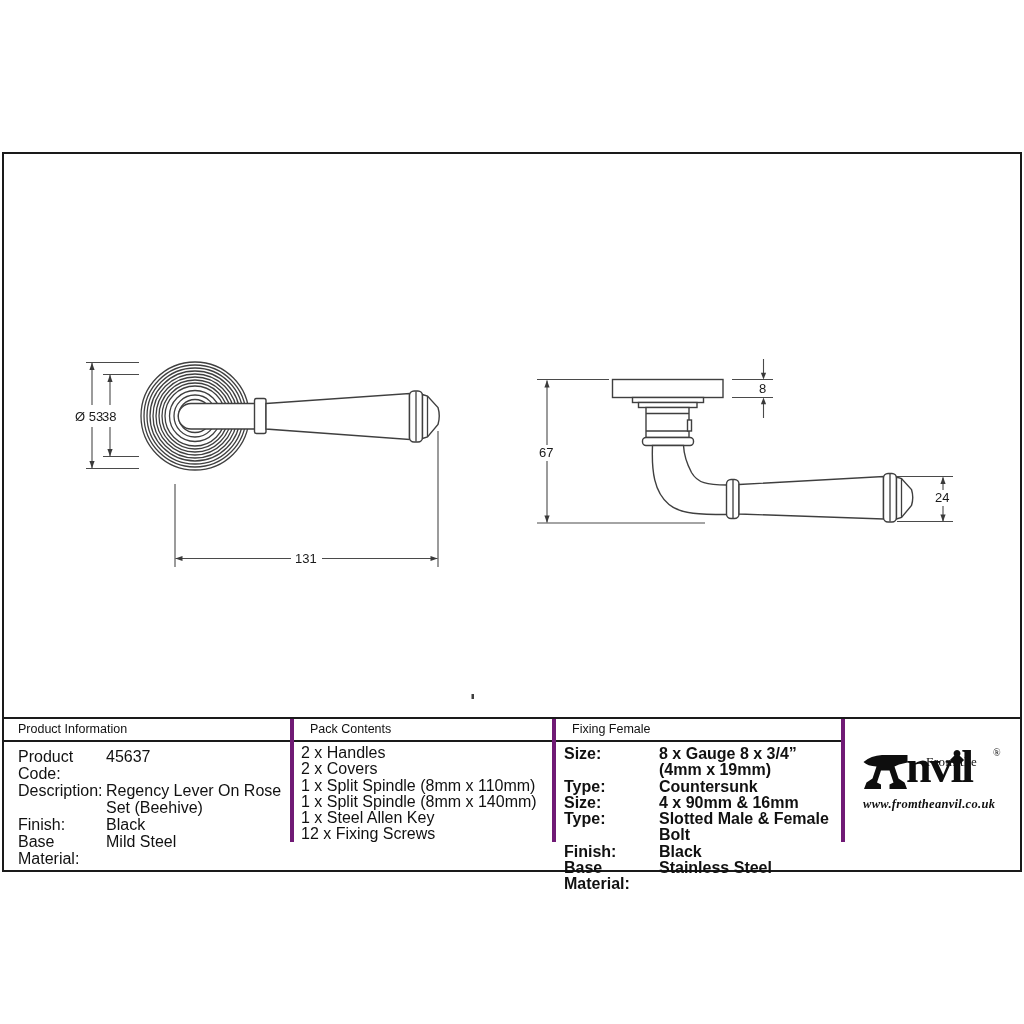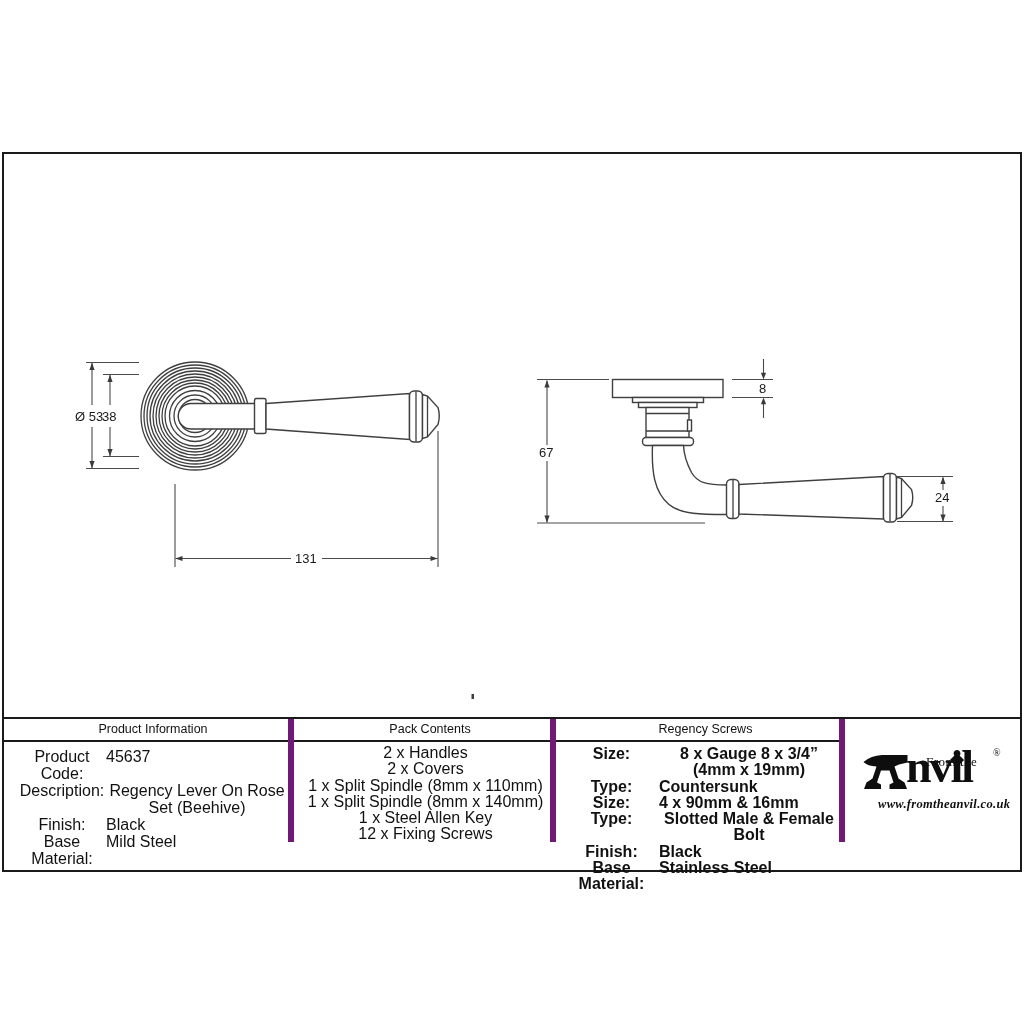--- a/index.html
+++ b/index.html
@@ -9,21 +9,21 @@
          border:2px solid #1a1a1a;box-sizing:border-box;background:#ffffff;}
   .drawing-area{position:relative;width:1014px;height:563px;background:#ffffff;}
   .drawing-area svg{display:block;}
 
   .note-bar{box-sizing:border-box;height:28px;border-top:2px solid #1a1a1a;
             line-height:25px;padding-left:14px;font-size:12.5px;color:#111;}
 
   .spec-table{box-sizing:border-box;height:125px;border-top:2px solid #1a1a1a;
               display:flex;align-items:stretch;}
   .spec-col{box-sizing:border-box;height:100%;}
-  .col-sep{border-right:6px solid #701a75;text-align:center;}
+  .col-sep{border-right:4px solid #701a75;}
   .col-product{width:290px;}
   .col-pack{width:262px;}
   .col-fixing{width:289px;}
   .col-logo{width:173px;position:relative;}
   .col-header{box-sizing:border-box;height:23px;border-bottom:2px solid #1a1a1a;
               line-height:21px;padding-left:14px;font-size:12.5px;color:#111;}
   .col-pack .col-header,.col-fixing .col-header{padding-left:16px;}
   .col-body{font-size:16px;color:#111;}
   .col-product .col-body{padding:6px 0 0 14px;}
   .col-pack .col-body{padding:3px 0 0 7px;}
@@ -37,21 +37,21 @@
   
   .logo{position:absolute;left:17px;top:31px;width:150px;height:66px;color:#0e0e0e;}
   .anvil-svg{position:absolute;left:0;top:3px;}
   .logo-tagline{position:absolute;left:64px;top:4px;font-family:"Liberation Serif",serif;
                 font-size:13px;letter-spacing:0.5px;white-space:nowrap;}
   .logo-name{position:absolute;left:44px;top:-6px;font-family:"Liberation Serif",serif;
              font-size:46px;font-weight:700;letter-spacing:-2px;line-height:46px;white-space:nowrap;}
   .logo-diamond{position:absolute;left:90px;top:5px;width:10px;height:10px;background:#0e0e0e;
                 transform:rotate(45deg);}
   .logo-reg{position:absolute;left:131px;top:-3px;font-size:10px;font-family:"Liberation Serif",serif;}
-  .logo-url{position:absolute;left:16px;top:47px;font-family:"Liberation Serif",serif;
+  .logo-url{position:absolute;left:1px;top:47px;font-family:"Liberation Serif",serif;
             font-style:italic;font-weight:700;font-size:12.5px;letter-spacing:0.3px;white-space:nowrap;}
 
   
   .ol{fill:#ffffff;stroke:#3f3f3f;stroke-width:1.4;}
   .oln{fill:none;stroke:#3f3f3f;stroke-width:1.3;}
   .dl{fill:none;stroke:#4a4a4a;stroke-width:1.1;}
   .ah{fill:#3a3a3a;stroke:none;}
   .dim-text{font-family:"Liberation Sans",sans-serif;font-size:13px;fill:#1a1a1a;}
 </style>
 </head>
@@ -191,21 +191,21 @@
           <div class="pack-item">2 x Handles</div>
           <div class="pack-item">2 x Covers</div>
           <div class="pack-item">1 x Split Spindle (8mm x 110mm)</div>
           <div class="pack-item">1 x Split Spindle (8mm x 140mm)</div>
           <div class="pack-item">1 x Steel Allen Key</div>
           <div class="pack-item">12 x Fixing Screws</div>
         </div>
       </div>
 
       <div class="spec-col col-fixing col-sep">
-        <div class="col-header">Regency Screws</div>
+        <div class="col-header">Fixing Female</div>
         <div class="col-body">
           <div class="kv-row">
             <span class="kv-label">Size:</span>
             <span class="kv-value">8 x Gauge 8 x 3/4” (4mm x 19mm)</span>
           </div>
           <div class="kv-row">
             <span class="kv-label">Type:</span>
             <span class="kv-value">Countersunk</span>
           </div>
           <div class="kv-row">

